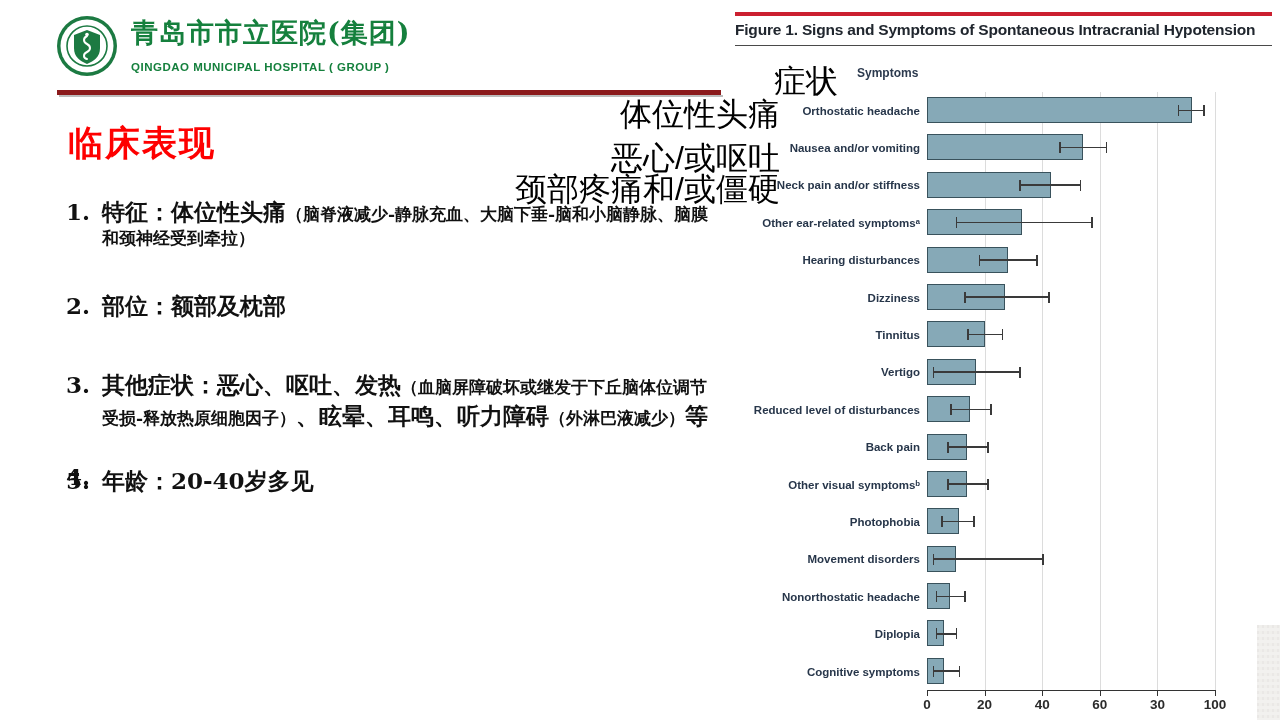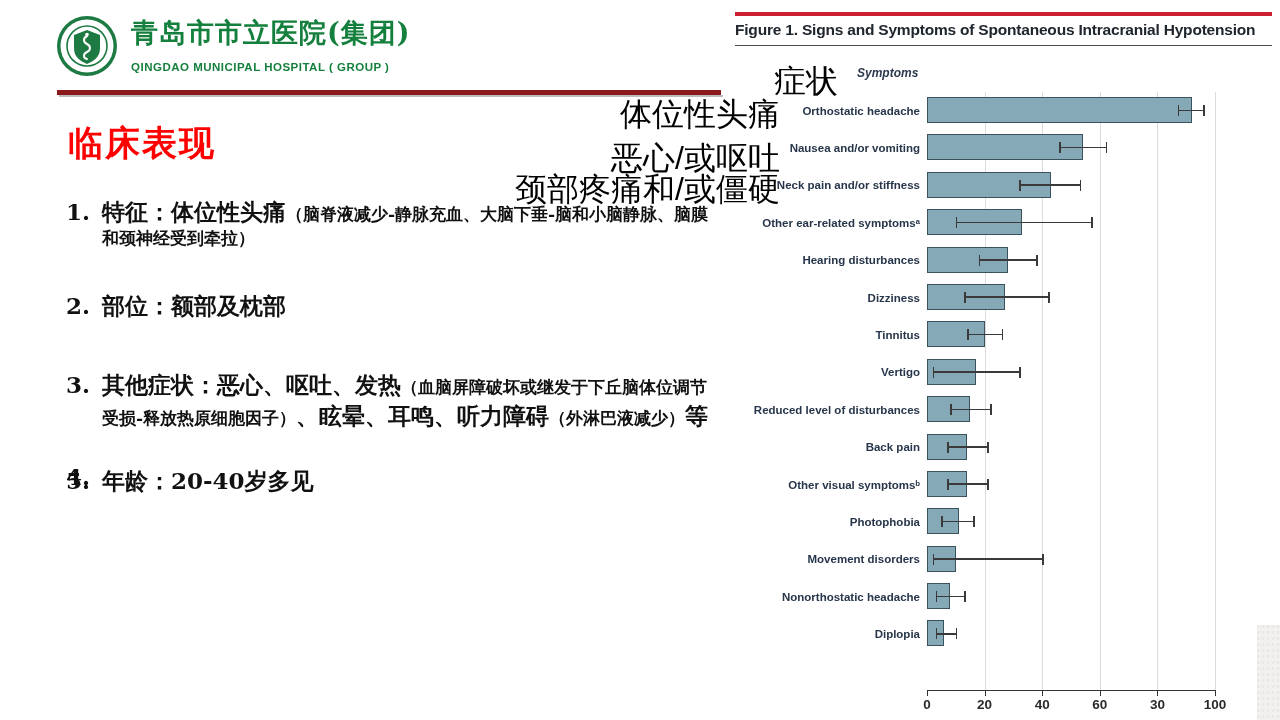--- a/index.html
+++ b/index.html
@@ -22,21 +22,21 @@
     list-style:none;font-family:"DejaVu Serif",serif;color:#111;}
   ol.content li{position:relative;padding-left:36px;font-weight:700;line-height:1.35;}
   ol.content li .num{position:absolute;left:0;top:0;font-size:23px;}
   .seg-large{font-size:23px;}
   .seg-small{font-size:17px;}
   
   .figure{position:absolute;left:730px;top:0;width:545px;height:520px;}
   .fig-redline{position:absolute;left:5px;right:3px;top:12px;height:4px;background:#cb2030;}
   .fig-title{position:absolute;left:5px;top:21px;width:540px;font-size:15.5px;font-weight:700;color:#20262e;letter-spacing:-.2px;}
   .fig-divider{position:absolute;left:5px;right:3px;top:45px;height:1px;background:#4a4a4a;}
-  .sym-en{position:absolute;left:127px;top:66px;font-size:12px;font-weight:700;color:#2c3a4e;font-style:italic;}
+  .sym-en{position:absolute;left:127px;top:66px;font-size:12px;font-weight:700;color:#2c3a4e;}
   
   .rows{position:absolute;left:0;top:92px;width:545px;}
   .grid-overlay{position:absolute;left:197px;top:92px;width:288px;height:598px;}
   .grid-overlay .gl{position:absolute;top:0;bottom:0;width:1px;background:#dcdcdc;}
   .crow{display:flex;height:37.4px;align-items:center;}
   .clabel{width:190px;flex:0 0 auto;text-align:right;padding-right:7px;font-size:11.5px;
     font-weight:700;color:#27364a;line-height:1.05;}
   .cplot{position:relative;width:348px;height:37.4px;flex:0 0 auto;}
   .bar{position:absolute;left:0;top:5px;height:26px;background:#86a9b7;
     border:1px solid #39525c;box-sizing:border-box;}
@@ -224,20 +224,29 @@
             <div class="err-cap" style="left: 37.44px;"></div>
           </div>
         </div>
         <div class="crow">
           <div class="clabel">Diplopia</div>
           <div class="cplot">
             <div class="bar" style="width: 17.28px; background: rgb(134, 169, 183); border-color: rgb(57, 82, 92);"></div>
             <div class="err-line" style="left: 8.64px; width: 20.16px;"></div>
             <div class="err-cap" style="left: 8.64px;"></div>
             <div class="err-cap" style="left: 28.8px;"></div>
+          </div>
+        </div>
+        <div class="crow">
+          <div class="clabel">Cognitive symptoms</div>
+          <div class="cplot">
+            <div class="bar" style="width: 17.28px; background: rgb(134, 169, 183); border-color: rgb(57, 82, 92);"></div>
+            <div class="err-line" style="left: 5.76px; width: 25.92px;"></div>
+            <div class="err-cap" style="left: 5.76px;"></div>
+            <div class="err-cap" style="left: 31.68px;"></div>
           </div>
         </div>
       </div>
     <div class="x-axis"></div>
     <div id="x-ticks">
         <div class="x-tick" style="left: 197px;"></div>
         <div class="x-tick-label" style="left: 197px;">0</div>
         <div class="x-tick" style="left: 254.6px;"></div>
         <div class="x-tick-label" style="left: 254.6px;">20</div>
         <div class="x-tick" style="left: 312.2px;"></div>

